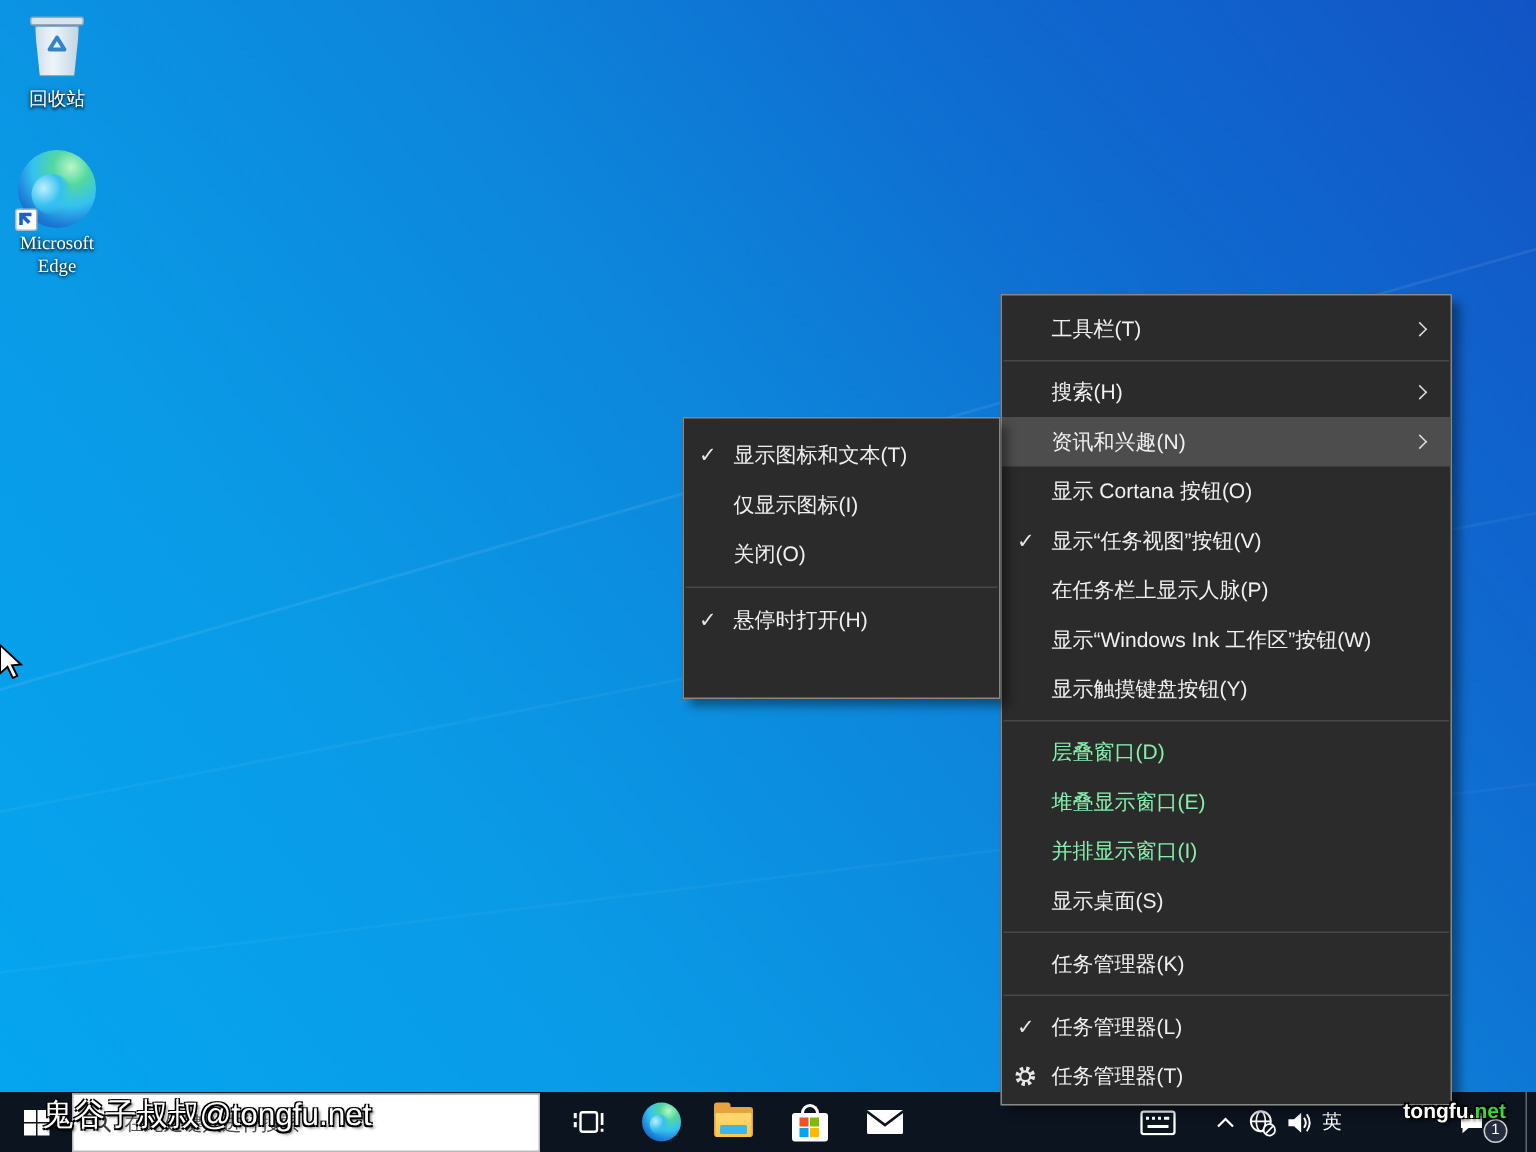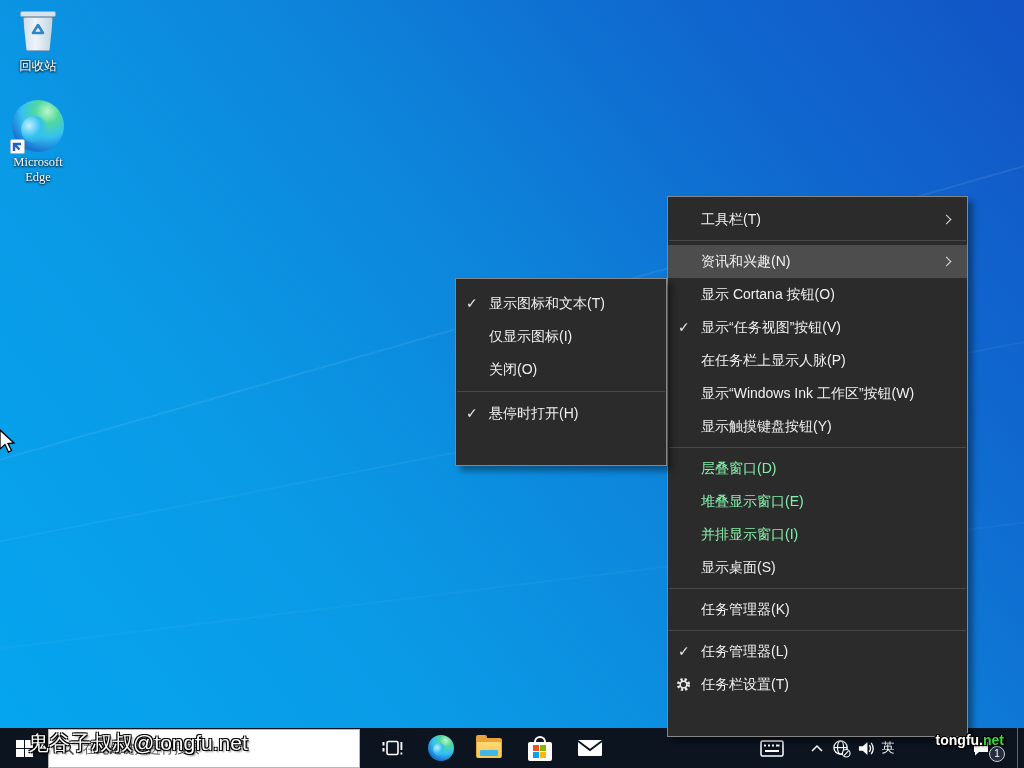--- a/index.html
+++ b/index.html
@@ -134,20 +134,24 @@
       <span>悬停时打开(H)</span>
     </div>
   </div>
 
   <div class="menu main-menu">
     <div class="mi">
       <span>工具栏(T)</span>
       <span class="chev"></span>
     </div>
     <div class="sep"></div>
+    <div class="mi">
+      <span>搜索(H)</span>
+      <span class="chev"></span>
+    </div>
     <div class="mi hl">
       <span>资讯和兴趣(N)</span>
       <span class="chev"></span>
     </div>
     <div class="mi">
       <span>显示 Cortana 按钮(O)</span>
     </div>
     <div class="mi">
       <span class="check">✓</span>
       <span>显示“任务视图”按钮(V)</span>
@@ -181,21 +185,21 @@
     <div class="sep"></div>
     <div class="mi">
       <span class="check">✓</span>
       <span>任务管理器(L)</span>
     </div>
     <div class="mi">
       <svg class="gear" width="15" height="15" viewBox="0 0 24 24">
         <circle cx="12" cy="12" r="8" fill="none" stroke="#e8e8e8" stroke-width="5" stroke-dasharray="3.4 3"></circle>
         <circle cx="12" cy="12" r="5.2" fill="#2b2b2b" stroke="#e8e8e8" stroke-width="2.2"></circle>
       </svg>
-      <span>任务栏设置(T)</span>
+      <span>任务管理器(T)</span>
     </div>
   </div>
 
   <div class="taskbar">
     <div class="start-btn">
       <div class="winlogo">
           <span></span>
           <span></span>
           <span></span>
           <span></span>

